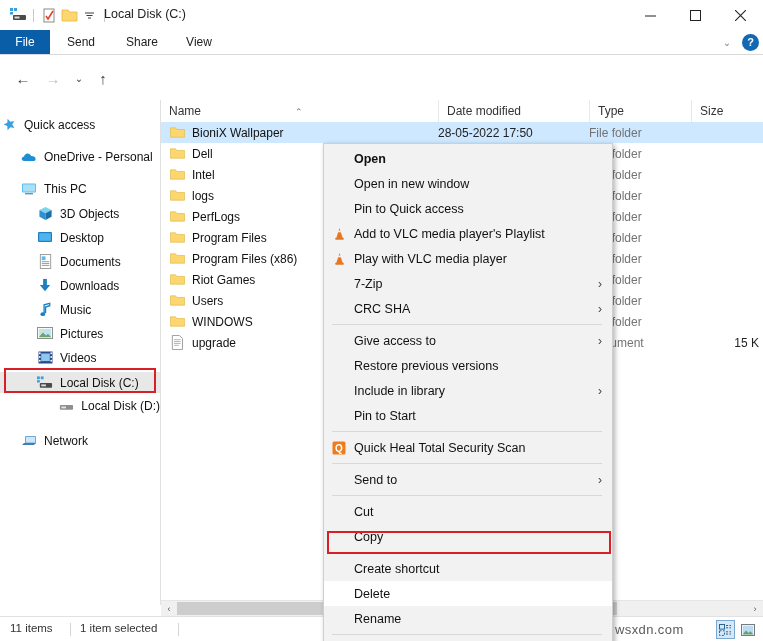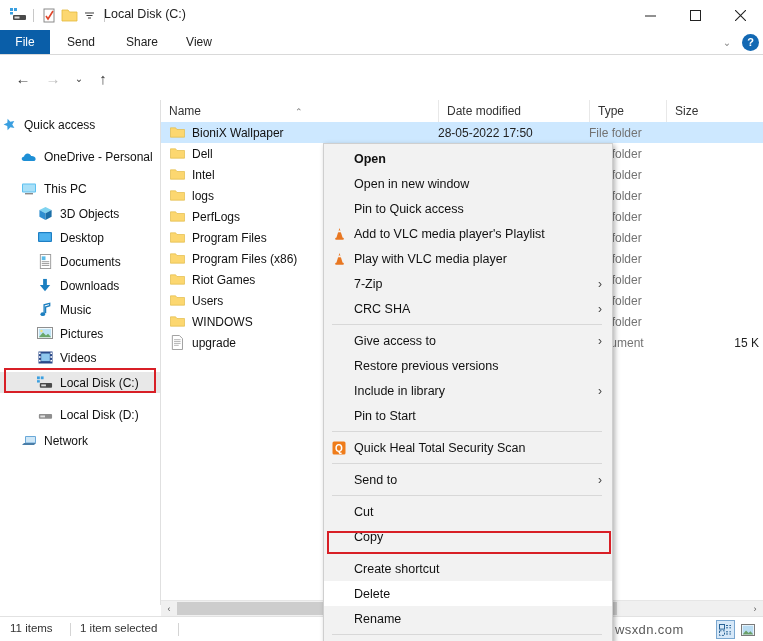--- a/index.html
+++ b/index.html
@@ -326,21 +326,21 @@
           <rect x="3" y="7" width="13" height="5" rx="1" fill="#4a4a4a"></rect>
           <rect x="4.5" y="8.5" width="5" height="2" fill="#dcdcdc"></rect>
           <rect x="0" y="0" width="3" height="3" fill="#3a9fe0"></rect>
           <rect x="4" y="0" width="3" height="3" fill="#3a9fe0"></rect>
           <rect x="0" y="4" width="3" height="2.5" fill="#3a9fe0"></rect>
         </svg>
       </span>
       <span class="nav-lbl">Local Disk (C:)</span>
     </div>
 
-    <div class="navitem" style="top:304px;padding-left:36px;">
+    <div class="navitem" style="top:295px;padding-left:36px;justify-content:flex-end;">
       <span class="nav-ico">
         <svg width="16" height="14" viewBox="0 0 17 14">
           <rect x="2" y="6" width="14" height="5" rx="1" fill="#8e8e8e"></rect>
           <rect x="3.5" y="7.5" width="5" height="2" fill="#e2e2e2"></rect>
         </svg>
       </span>
       <span class="nav-lbl">Local Disk (D:)</span>
     </div>
 
     <div class="navitem" style="top:330px;padding-left:20px;">
@@ -356,21 +356,21 @@
   </div>
   <div class="vdiv"></div>
 
   <div class="hdr">
     <div class="hcell" style="left:0;width:277px;">
       <span>Name</span>
       <span class="sortarrow" style="left:134px;">⌃</span>
     </div>
     <div class="hcell" style="left:277px;width:151px;">Date modified</div>
     <div class="hcell" style="left:428px;width:102px;">Type</div>
-    <div class="hcell" style="left:505px;width:72px;">Size</div>
+    <div class="hcell" style="left:530px;width:72px;">Size</div>
   </div>
 
   <div class="rows">
     <div class="row sel">
       <span class="cell-name">
         <span class="f-ico">
           <svg width="15" height="13" viewBox="0 0 16 13">
               <path d="M0.5 1.5 h5.5 l1.4 1.8 H15.5 v8.2 H0.5 Z" fill="#fcd770" stroke="#e0b843" stroke-width=".7"></path>
             </svg>
         </span>

